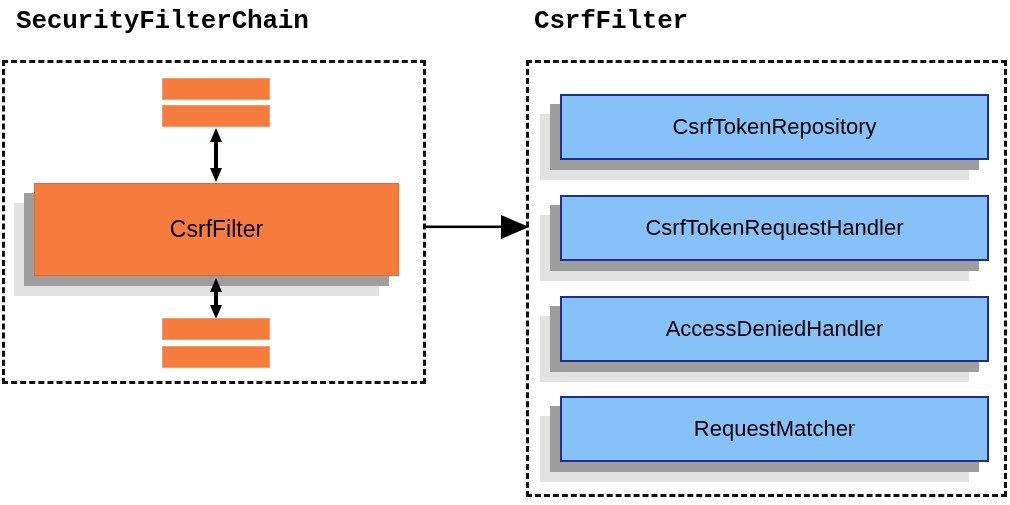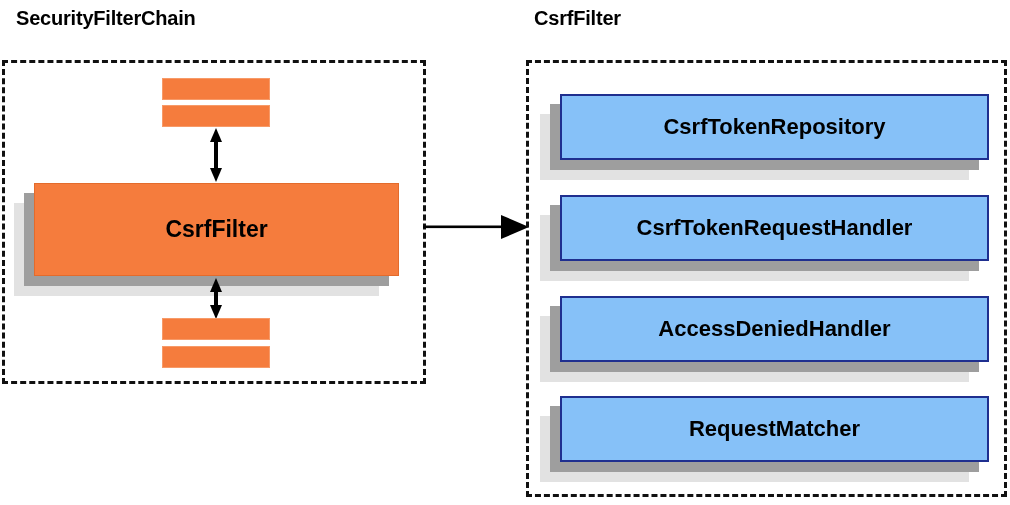--- a/index.html
+++ b/index.html
@@ -15,25 +15,26 @@
     width: 1010px;
     height: 505px;
     background: #ffffff;
     overflow: hidden;
   }
 
   
   .group-title {
     position: absolute;
     font-weight: bold;
-    font-size: 20px;
+    font-size: 26px;
     line-height: 1;
     color: #000000;
     letter-spacing: -0.2px;
     white-space: nowrap;
+    font-family: Liberation Mono, monospace;
   }
   #title-left  { left: 16px;  top: 8px; }
   #title-right { left: 534px; top: 8px; }
 
   
   .dashed-box {
     position: absolute;
     border: 3px dashed #111111;
     box-sizing: border-box;
     background: transparent;
@@ -75,21 +76,21 @@
   .card .face {
     position: absolute;
     left: 0;
     top: 0;
     width: 100%;
     height: 100%;
     box-sizing: border-box;
     display: flex;
     align-items: center;
     justify-content: center;
-    font-weight: bold;
+    font-weight: normal;
     color: #000000;
     white-space: nowrap;
   }
 
   
   #csrf-filter-card {
     left: 34px;
     top: 183px;
     width: 365px;
     height: 93px;

